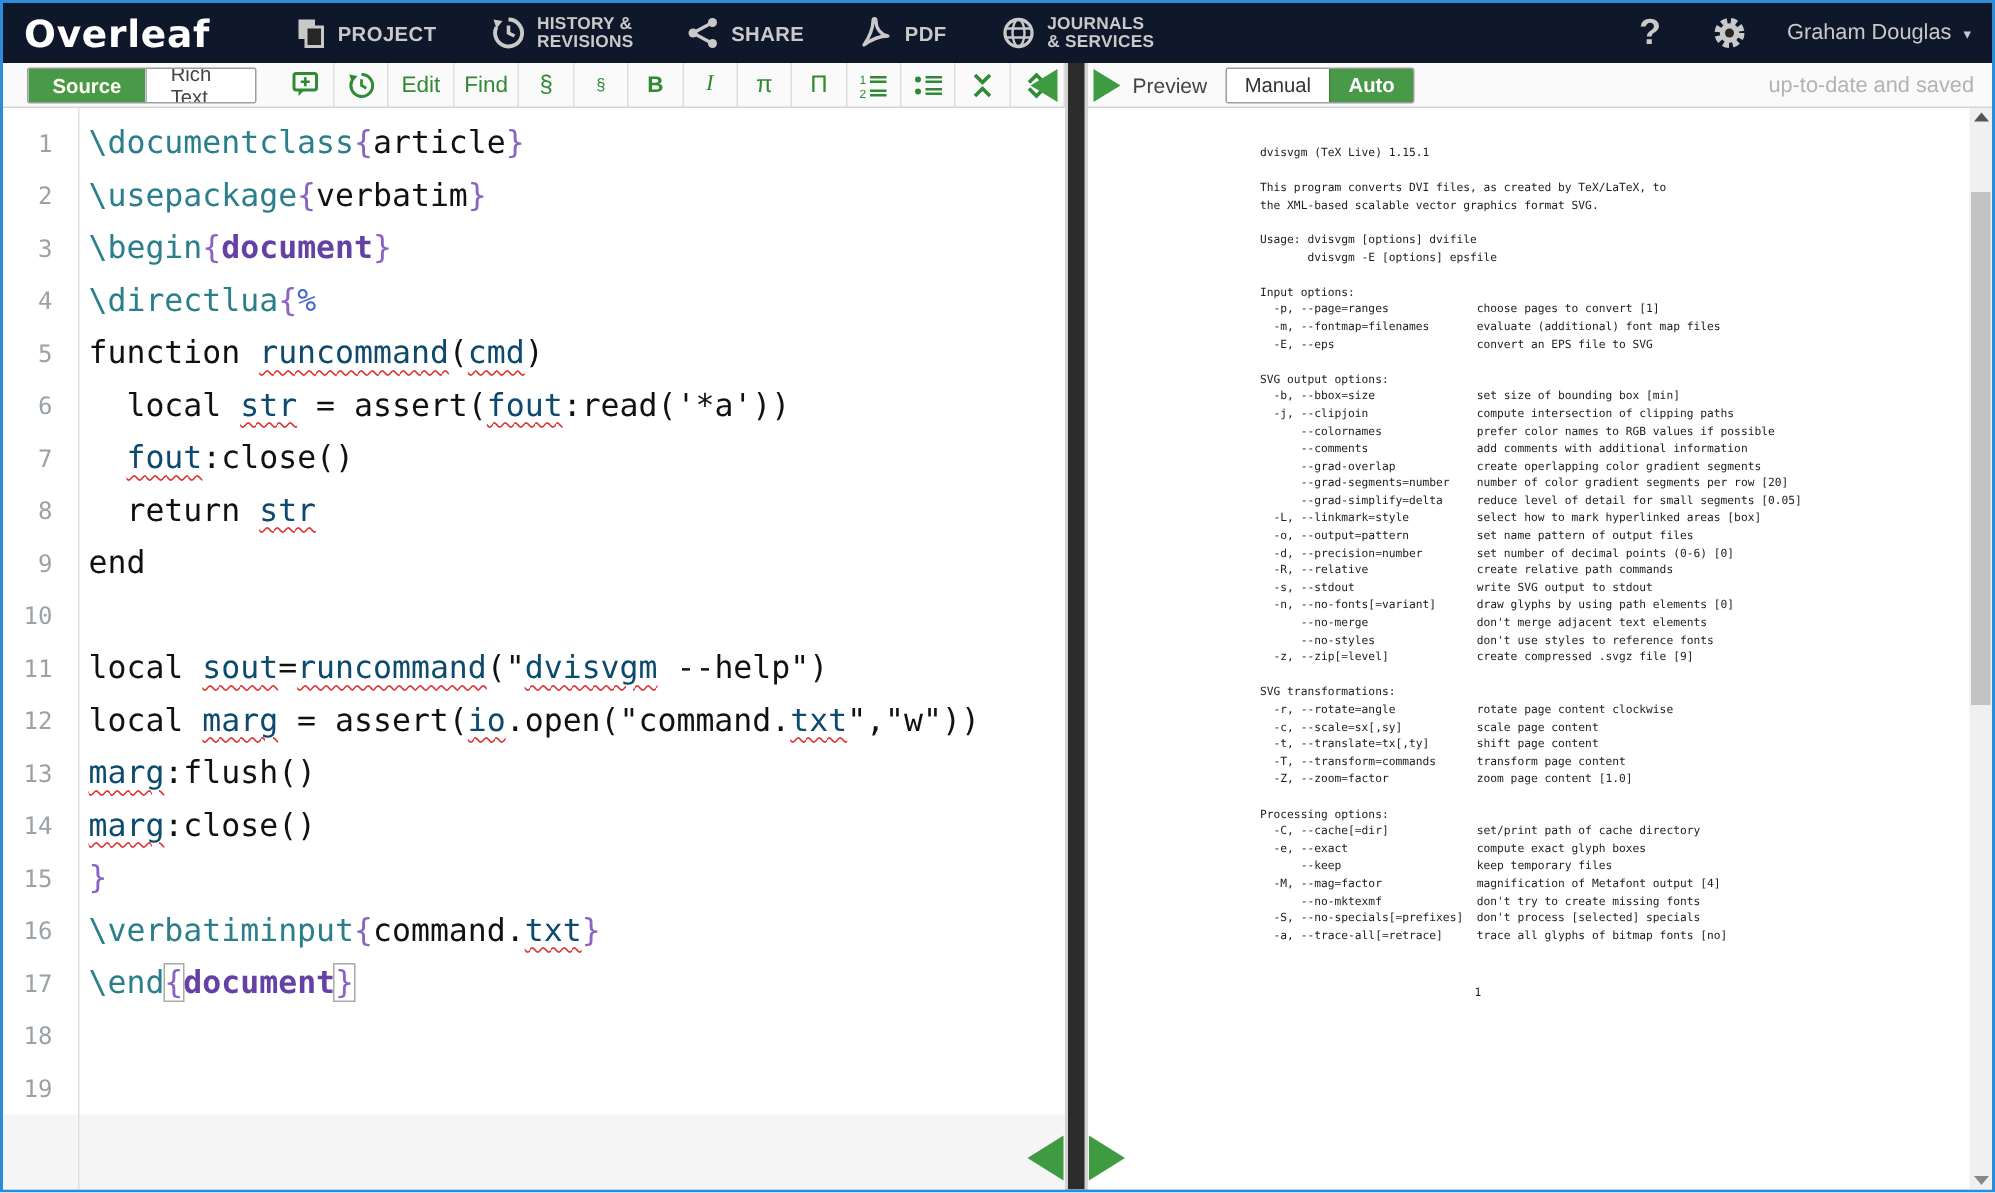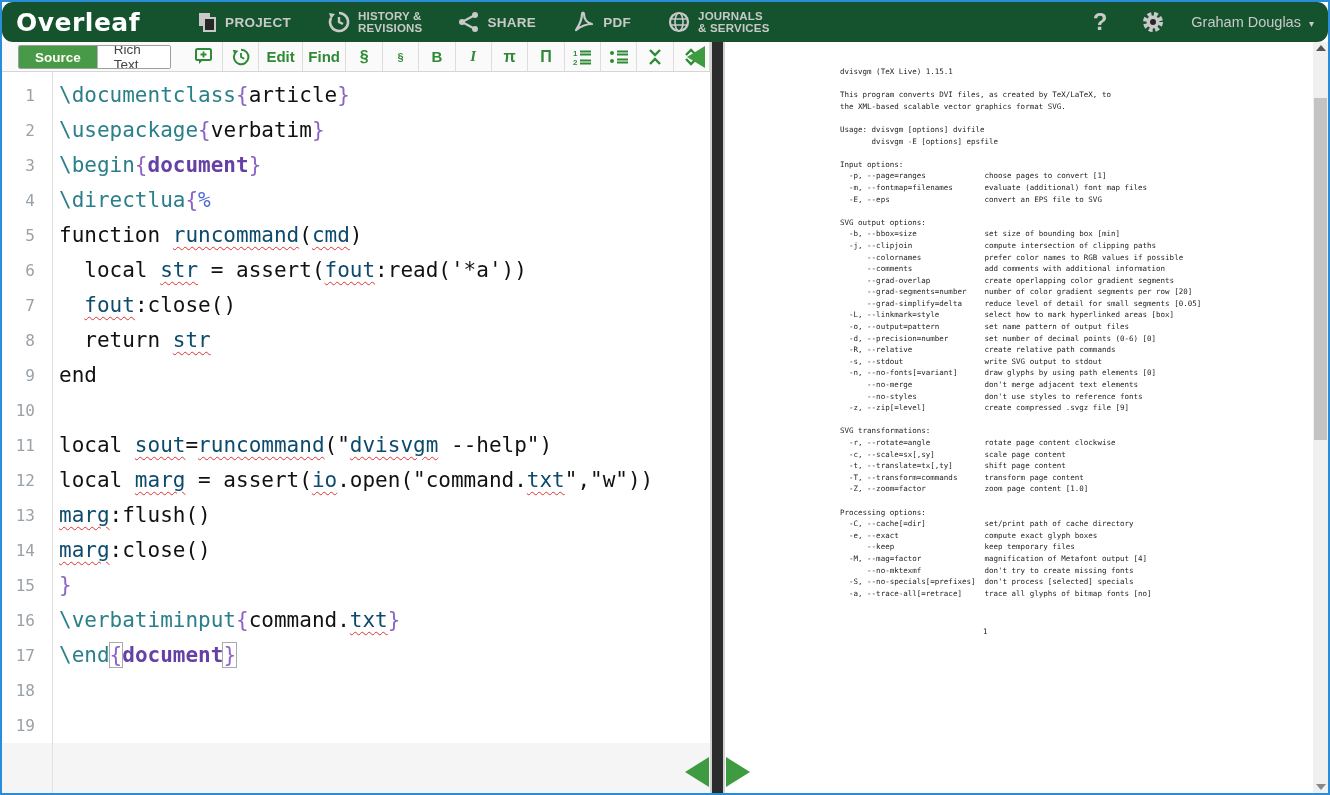--- a/index.html
+++ b/index.html
@@ -1,20 +1,20 @@
 <!DOCTYPE html>
 <html><head>
 <meta charset="utf-8">
 <style>
   * { margin:0; padding:0; box-sizing:border-box; }
   html,body { width:1330px; height:795px; font-family:"Liberation Sans",sans-serif; }
   .window { width:1330px; height:795px; border:2px solid #2b8cd9; background:#fff; display:flex; flex-direction:column; overflow:hidden; }
 
   
-  .navbar { height:40px; background:#14532d; display:flex; align-items:center; padding:0 14px; flex:0 0 auto;border-radius:11px; }
+  .navbar { height:40px; background:#0f172a; display:flex; align-items:center; padding:0 14px; flex:0 0 auto; }
   .logo { color:#fff; font-size:25px; font-weight:bold; letter-spacing:0.5px; margin-right:56px; cursor:pointer; font-family:"DejaVu Sans",sans-serif; }
   .nav-item { display:flex; align-items:center; margin-right:36px; cursor:pointer; color:#c9c9c9; }
   .nav-item svg { margin-right:7px; }
   .nav-label-1 { font-size:13.5px; font-weight:bold; letter-spacing:0.3px; }
   .nav-label-2 { font-size:11.5px; font-weight:bold; line-height:12.5px; letter-spacing:0.2px; }
   .nav-right { margin-left:auto; display:flex; align-items:center; }
   .nav-help { color:#c9c9c9; font-size:24px; font-weight:bold; margin-right:34px; cursor:pointer; }
   .nav-gear { margin-right:26px; cursor:pointer; display:flex; }
   .nav-user { color:#c9c9c9; font-size:14.5px; cursor:pointer; }
   .nav-user .caret { font-size:10px; margin-left:4px; }
@@ -24,21 +24,21 @@
   .editor-pane { width:708px; flex:0 0 auto; display:flex; flex-direction:column; min-height:0; }
   .divider { width:15px; flex:0 0 auto; background:#2c2c2c; border-left:2px solid #d2d2d2; border-right:2px solid #d2d2d2; cursor:col-resize; }
   .preview-pane { flex:1 1 auto; display:flex; flex-direction:column; min-height:0; }
 
   
   .etoolbar { height:30px; flex:0 0 auto; background:#fafafa; border-bottom:1px solid #d5d5d5; display:flex; align-items:stretch; position:relative; }
   .seg { display:flex; align-items:center; margin:3px 0 3px 16px; border:1px solid #9e9e9e; border-radius:2px; overflow:hidden; height:24px; margin-right:16px; }
   .seg-btn { padding:0 16px; font-size:13.5px; height:100%; display:flex; align-items:center; cursor:pointer; }
   .seg-btn.active { background:#489a48; color:#fffff2; font-weight:bold; }
   .seg-btn.idle { background:#fff; color:#444; border-left:1px solid #b5b5b5; }
-  .tb-cell { width:40px; display:flex; align-items:center; justify-content:center; border-right:1px solid #ddd; color:#2f8a35; cursor:pointer;font-weight:bold; }
+  .tb-cell { width:40px; display:flex; align-items:center; justify-content:center; border-right:1px solid #ddd; color:#2f8a35; cursor:pointer; }
   .tb-cell:first-of-type { border-left:1px solid #ddd; }
   .tb-wide { width:48px; font-size:15px; }
   .tb-sym { font-size:16px; }
   .tb-sym-sm { font-size:11px; }
   .tb-b { font-weight:bold; font-size:15px; }
   .tb-i { font-style:italic; font-size:15px; font-family:"Liberation Serif",serif; }
   .tri-left-sm { position:absolute; right:5px; top:4px; width:0; height:0; border-top:11px solid transparent; border-bottom:11px solid transparent; border-right:18px solid #3f9b41; cursor:pointer; }
 
   
   .editor-body { position:relative; flex:1 1 auto; background:#fff; overflow:hidden;
@@ -249,20 +249,29 @@
             <div class="cl"><span class="tk-cmd">\end</span><span class="tk-bracebox">{</span><span class="tk-kw">document</span><span class="tk-bracebox">}</span></div>
           </div>
         <div class="bottom-strip"></div>
         <div class="tri-left-lg"></div>
       </div>
     </div>
 
     <div class="divider"></div>
 
     <div class="preview-pane">
+      <div class="ptoolbar">
+        <div class="tri-right-sm"></div>
+        <div class="preview-label">Preview</div>
+        <div class="pseg">
+          <div class="pseg-btn idle">Manual</div>
+          <div class="pseg-btn active">Auto</div>
+        </div>
+        <div class="pstatus">up-to-date and saved</div>
+      </div>
 
       <div class="preview-body">
         <pre class="pdf-text">dvisvgm (TeX Live) 1.15.1
 
 This program converts DVI files, as created by TeX/LaTeX, to
 the XML-based scalable vector graphics format SVG.
 
 Usage: dvisvgm [options] dvifile
        dvisvgm -E [options] epsfile
 

